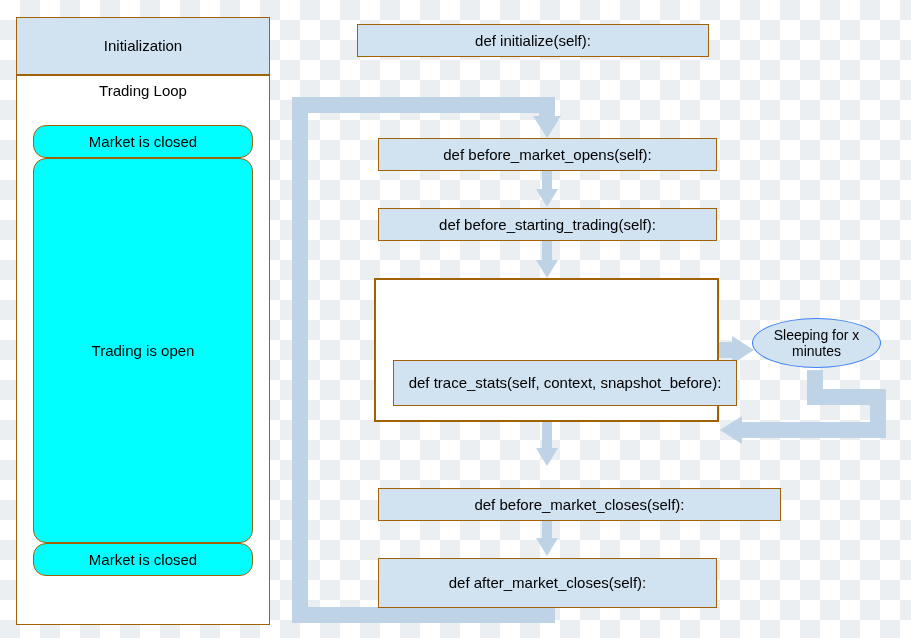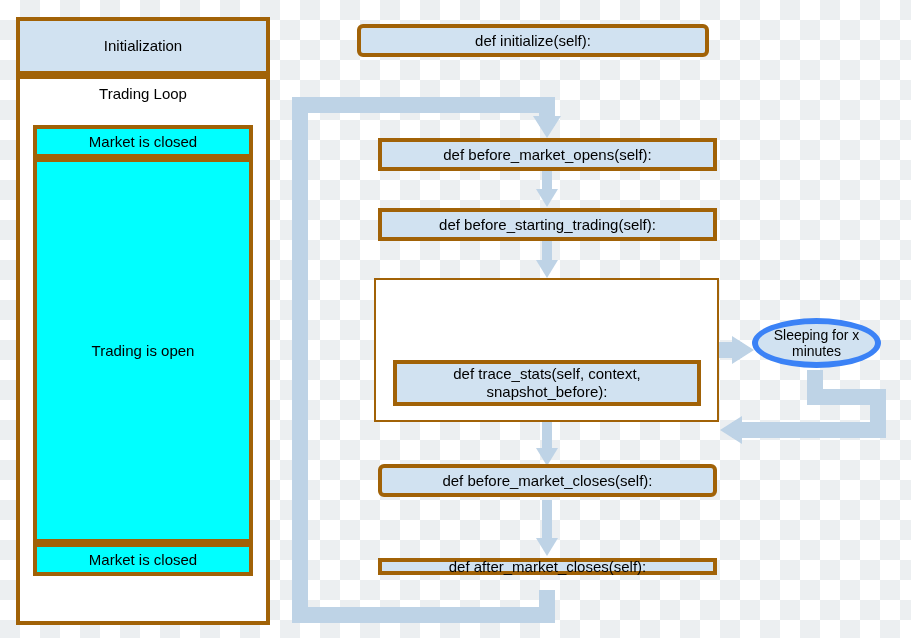--- a/index.html
+++ b/index.html
@@ -25,30 +25,30 @@
       linear-gradient(45deg, #eceff1 25%, transparent 25%, transparent 75%, #eceff1 75%, #eceff1),
       linear-gradient(45deg, #eceff1 25%, transparent 25%, transparent 75%, #eceff1 75%, #eceff1);
     background-color: #ffffff;
     background-size: 40px 40px;
     background-position: 0 0, 20px 20px;
   }
 
   .box {
     position: absolute;
     box-sizing: border-box;
-    border: 4px solid #a16207;
+    border: 1px solid #a16207;
     display: flex;
     align-items: center;
     justify-content: center;
     text-align: center;
     line-height: 1.2;
     padding: 2px 14px;
   }
   .pale { background: #d1e2f1; }
-  .cyan { background: #00ffff; }
+  .cyan { background: #00ffff; border-radius: 13px; }
   .white { background: #fff; }
 
   
   svg.arrows {
     position: absolute;
     left: 0; top: 0;
     width: 911px; height: 638px;
     pointer-events: none;
   }
   .arrowPath {
@@ -102,33 +102,33 @@
   <div class="box white" style="left:16px; top:75px; width:254px; height:550px; align-items:flex-start; padding-top:6px;">
     <span>Trading Loop</span>
   </div>
 
   <div class="box cyan" style="left:33px; top:125px; width:220px; height:33px;">Market is closed</div>
 
   <div class="box cyan" style="left:33px; top:158px; width:220px; height:385px;">Trading is open</div>
 
   <div class="box cyan" style="left:33px; top:543px; width:220px; height:33px;">Market is closed</div>
 
-  <div class="box pale" style="left:357px; top:24px; width:352px; height:33px;border-radius:6px;">def initialize(self):</div>
+  <div class="box pale" style="left:357px; top:24px; width:352px; height:33px;">def initialize(self):</div>
 
   <div class="box pale" style="left:378px; top:138px; width:339px; height:33px;">def before_market_opens(self):</div>
 
   <div class="box pale" style="left:378px; top:208px; width:339px; height:33px;">def before_starting_trading(self):</div>
 
   <div class="box white" style="left:374px; top:278px; width:345px; height:144px; border-width:2px;"></div>
 
 
-  <div class="box pale" style="left:393px; top:360px; width:308px; height:46px;">def trace_stats(self, context, snapshot_before):</div>
+  <div class="box pale" style="left:393px; top:360px; width:344px; height:46px;">def trace_stats(self, context, snapshot_before):</div>
 
-  <div class="box pale" style="left:378px; top:464px; width:339px; height:33px;border-radius:6px;">def before_market_closes(self):</div>
+  <div class="box pale" style="left:378px; top:488px; width:403px; height:33px;">def before_market_closes(self):</div>
 
-  <div class="box pale" style="left:378px; top:558px; width:339px; height:17px;">def after_market_closes(self):</div>
+  <div class="box pale" style="left:378px; top:558px; width:339px; height:50px;">def after_market_closes(self):</div>
 
   <div style="position:absolute; left:752px; top:318px; width:129px; height:50px;
-              border:6px solid #3b82f6; border-radius:50%; background:#d1e2f1;
+              border:1px solid #3b82f6; border-radius:50%; background:#d1e2f1;
               display:flex; align-items:center; justify-content:center; text-align:center;
               font-size:14px; line-height:1.15; padding:0 8px; box-sizing:border-box;">Sleeping for x minutes</div>
 
 </div>
 
 </body></html>

